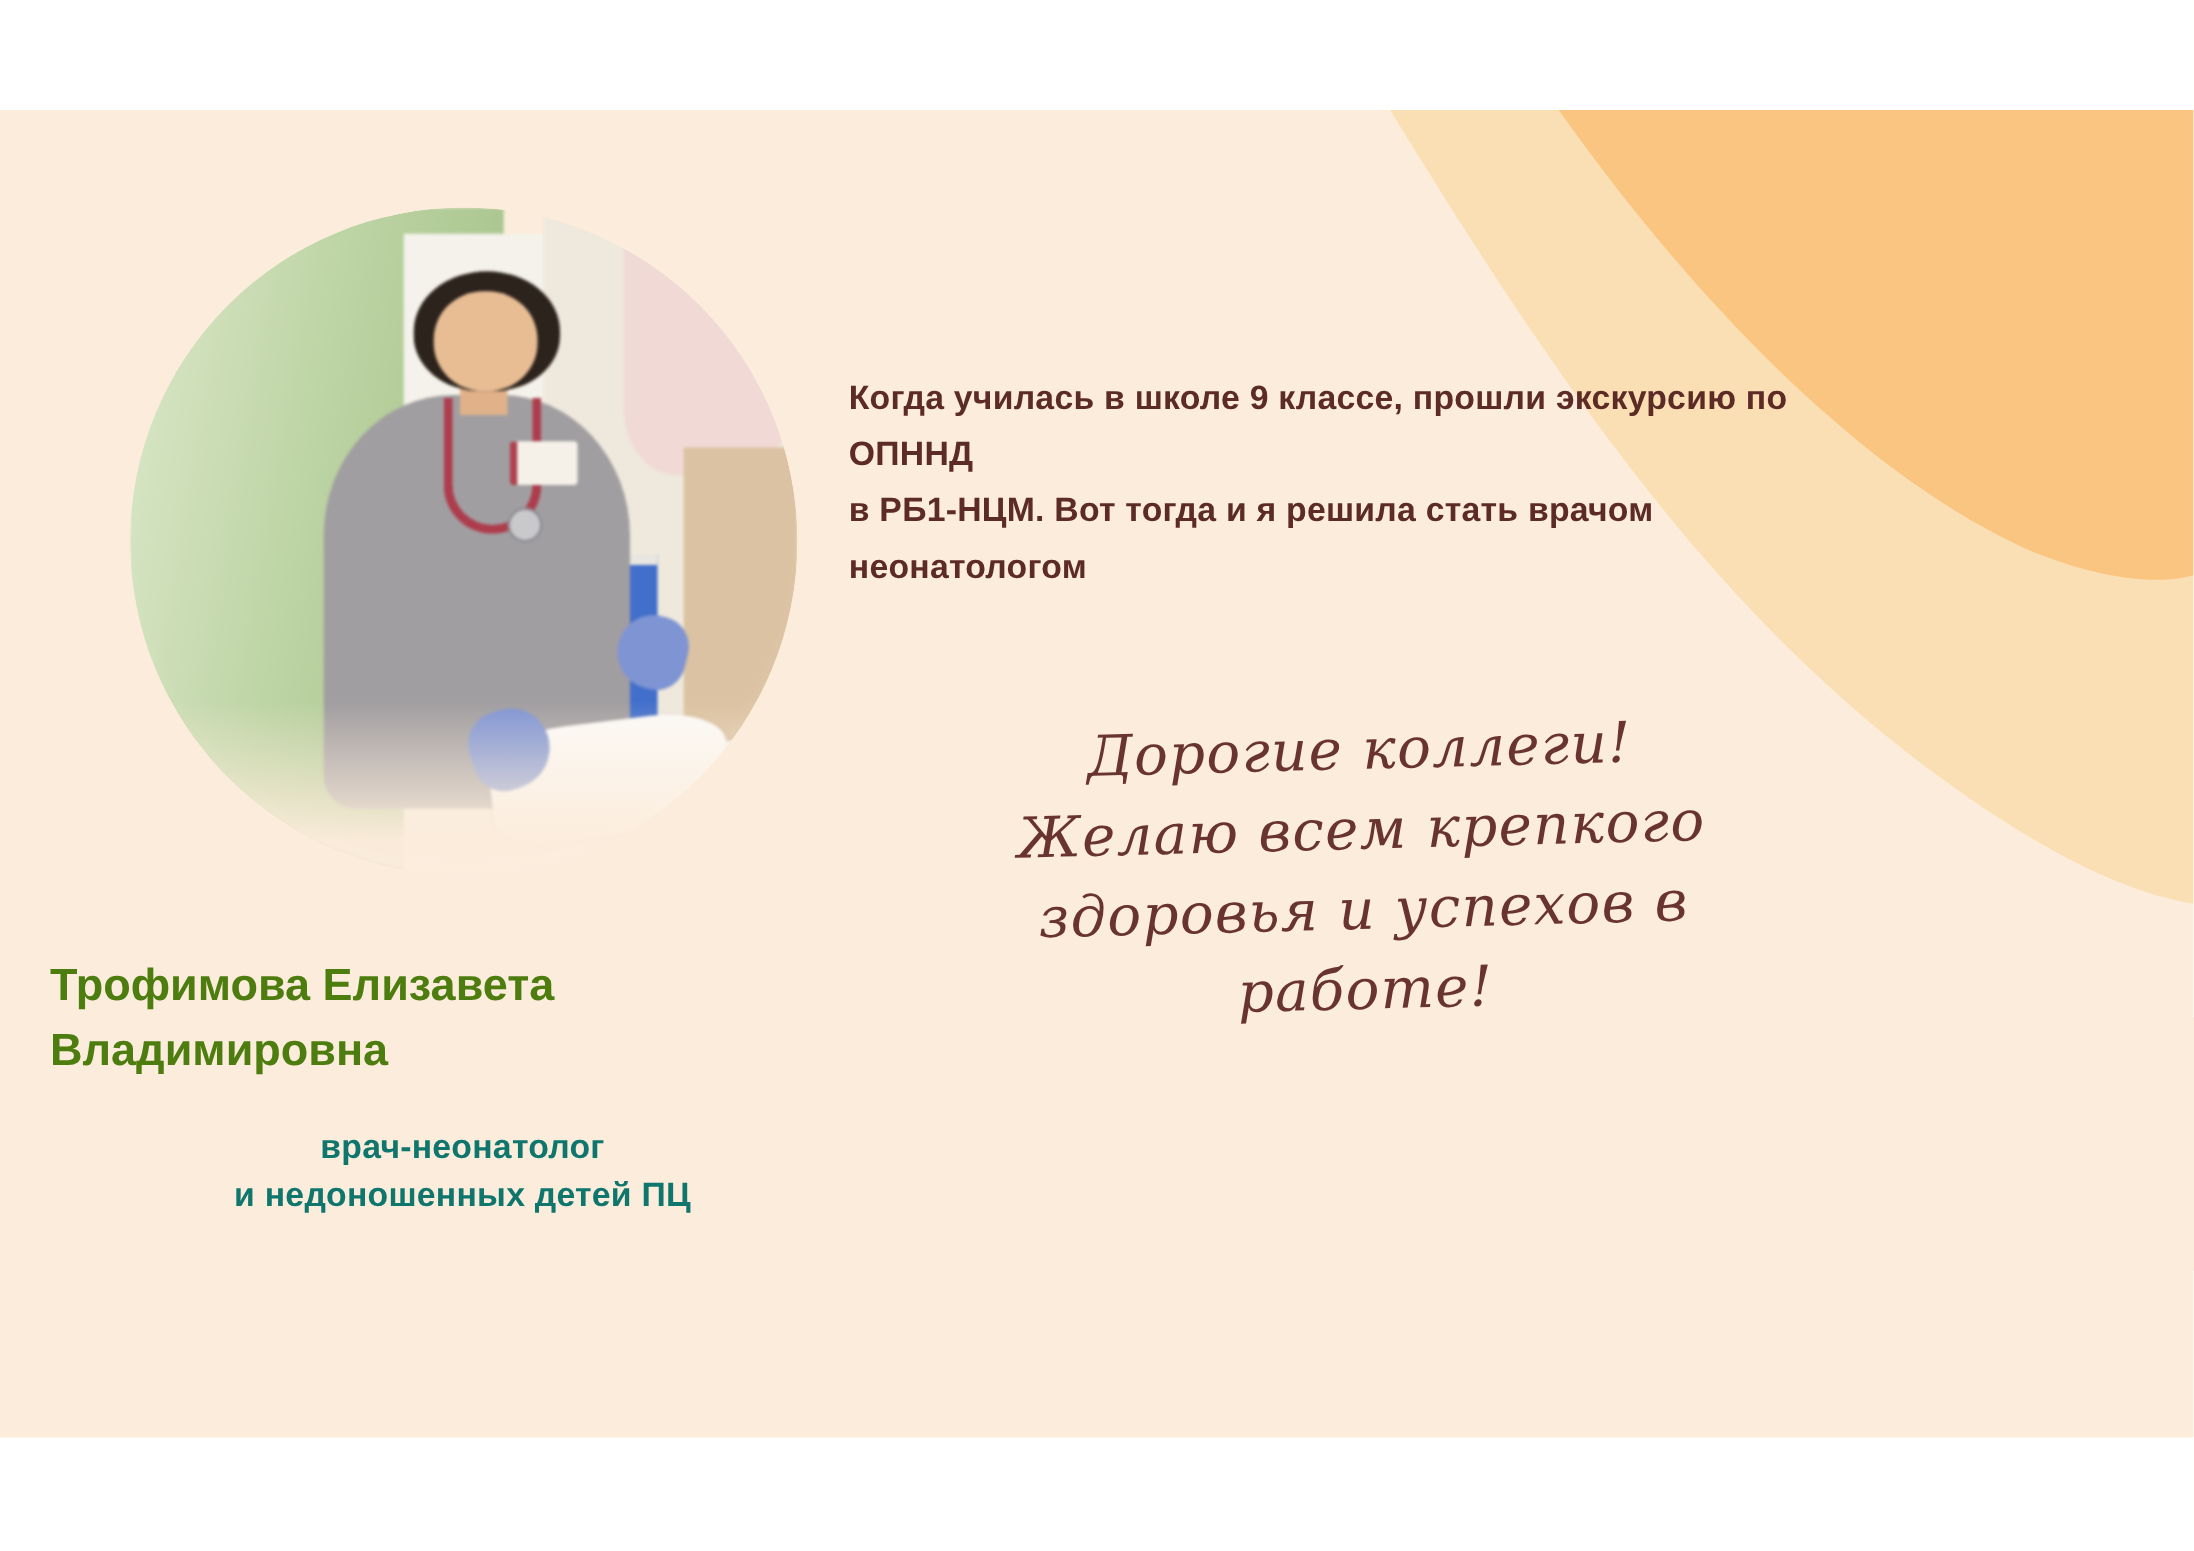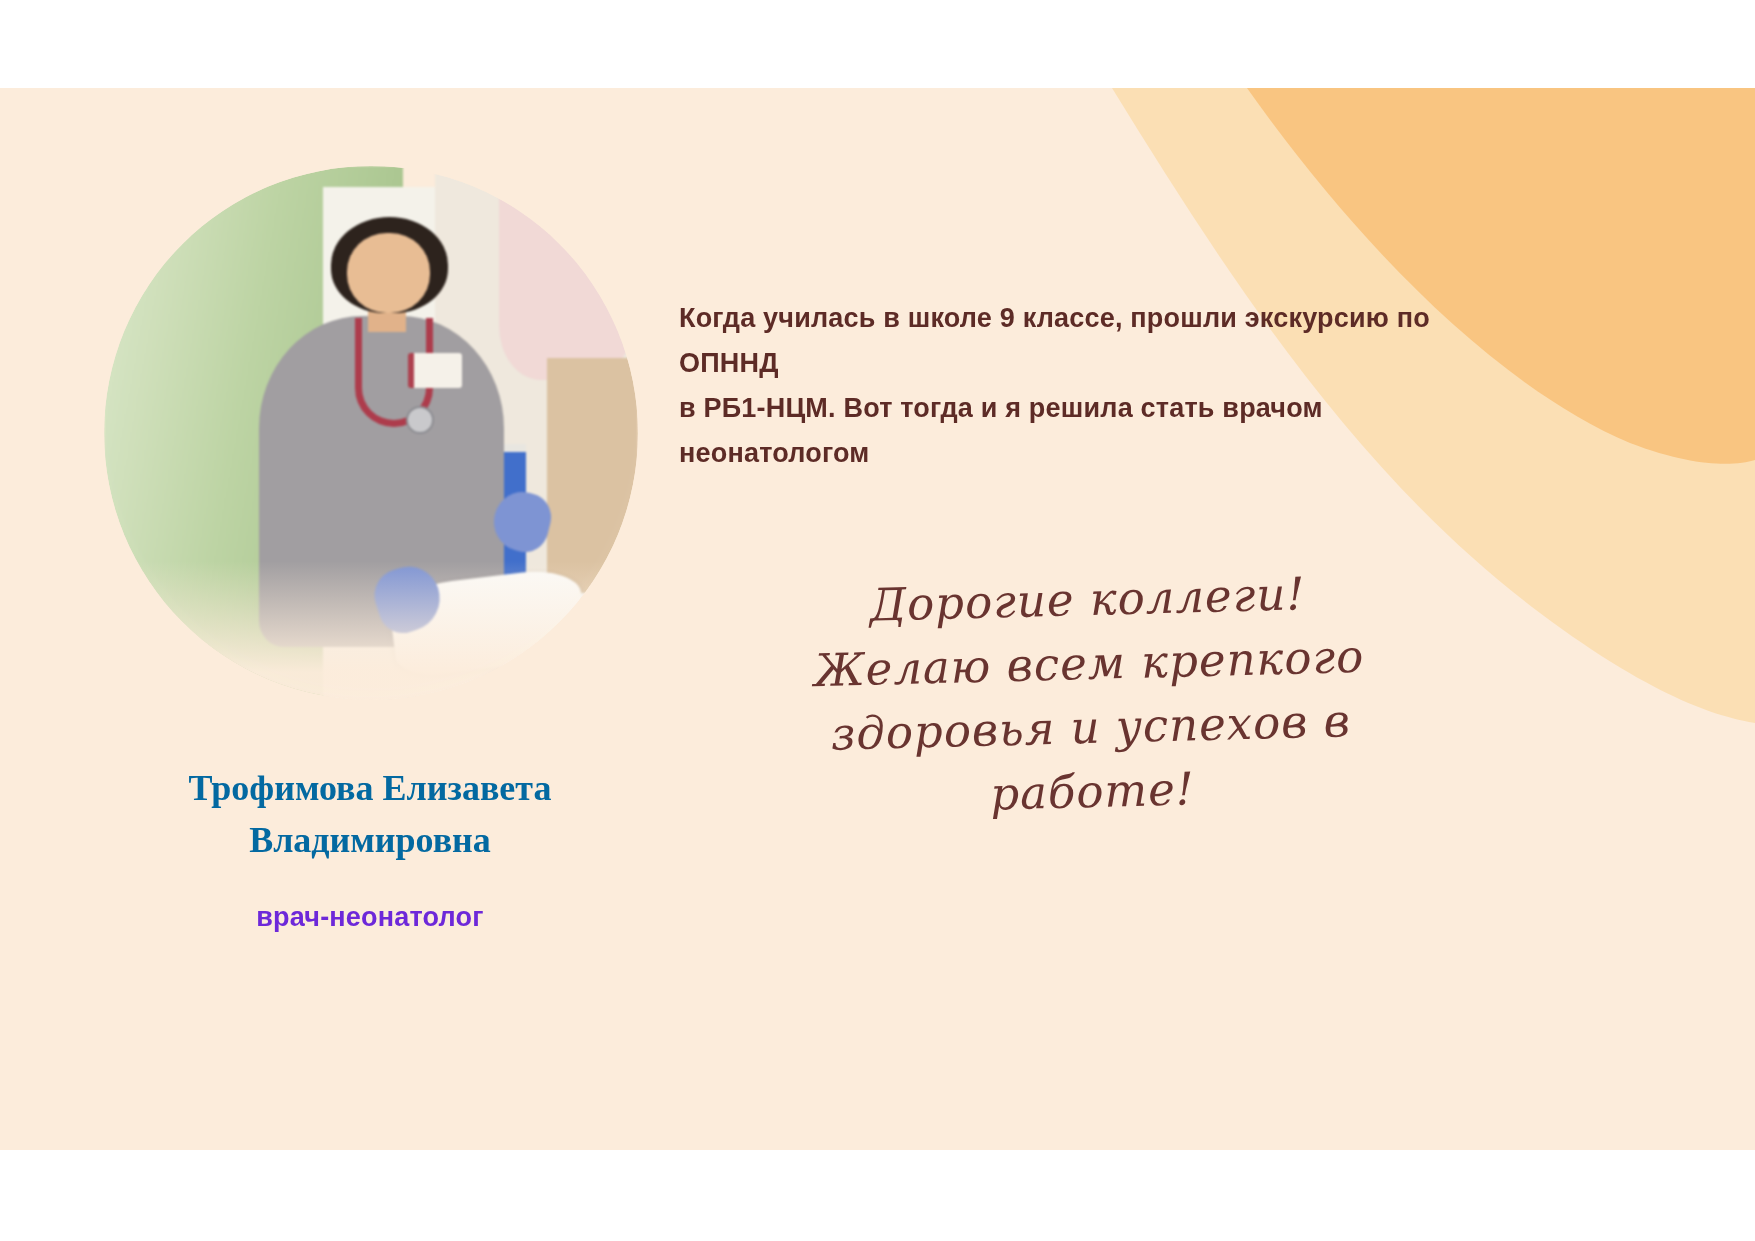--- a/index.html
+++ b/index.html
@@ -53,25 +53,25 @@
     letter-spacing:.2px;
   }
   .greeting{
     position:absolute;left:770px;top:568px;width:640px;
     color:#693430;font-size:45px;line-height:64px;text-align:center;
     font-family:"DejaVu Serif", serif;font-style:italic;letter-spacing:1px;
     transform:rotate(-1.5deg);
   }
   .name{
     position:absolute;left:40px;top:762px;width:660px;
-    color:#0369a1;font-size:36px;font-weight:700;line-height:52px;text-align:center;font-family:Liberation Serif, serif;
+    color:#4d7c0f;font-size:36px;font-weight:700;line-height:52px;
   }
   .details{
     position:absolute;left:20px;top:898px;width:700px;
-    color:#6d28d9;font-size:27px;font-weight:700;line-height:39px;text-align:center;
+    color:#0f766e;font-size:27px;font-weight:700;line-height:39px;text-align:center;
     letter-spacing:.2px;
   }
 </style>
 </head>
 <body>
 
 <div class="slide">
 
   <div class="panel">
     <svg class="blobs" viewBox="0 0 1755 1062" width="1755" height="1062" aria-hidden="true">
@@ -115,15 +115,16 @@
     <div>здоровья и успехов в работе!</div>
   </div>
 
   <div class="name">
     <div>Трофимова Елизавета</div>
     <div>Владимировна</div>
   </div>
 
   <div class="details">
     <div>врач-неонатолог</div>
+    <div>и недоношенных детей ПЦ</div>
   </div>
 
 </div>
 
 </body></html>

